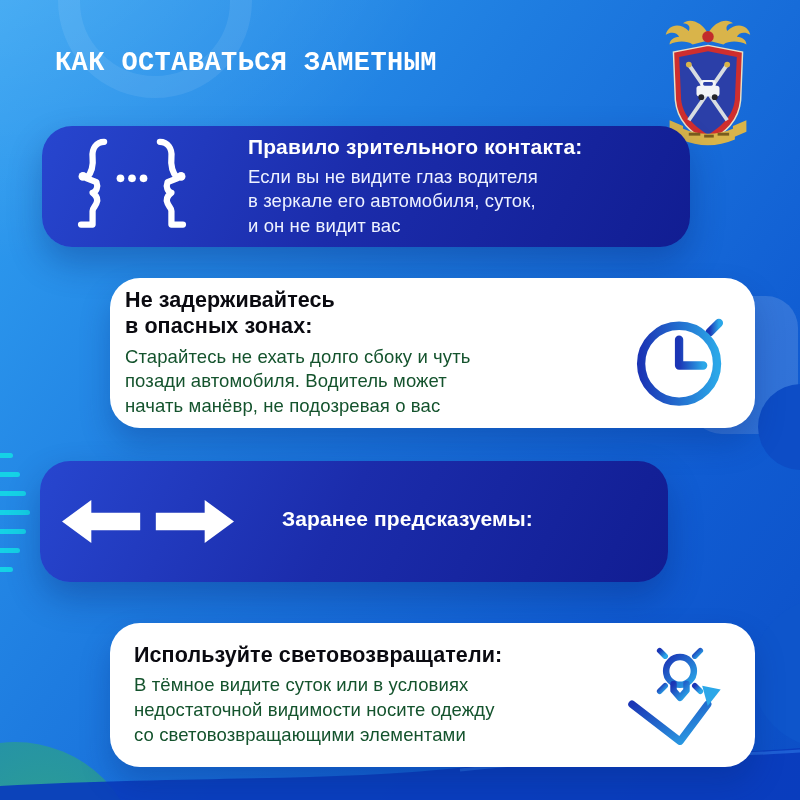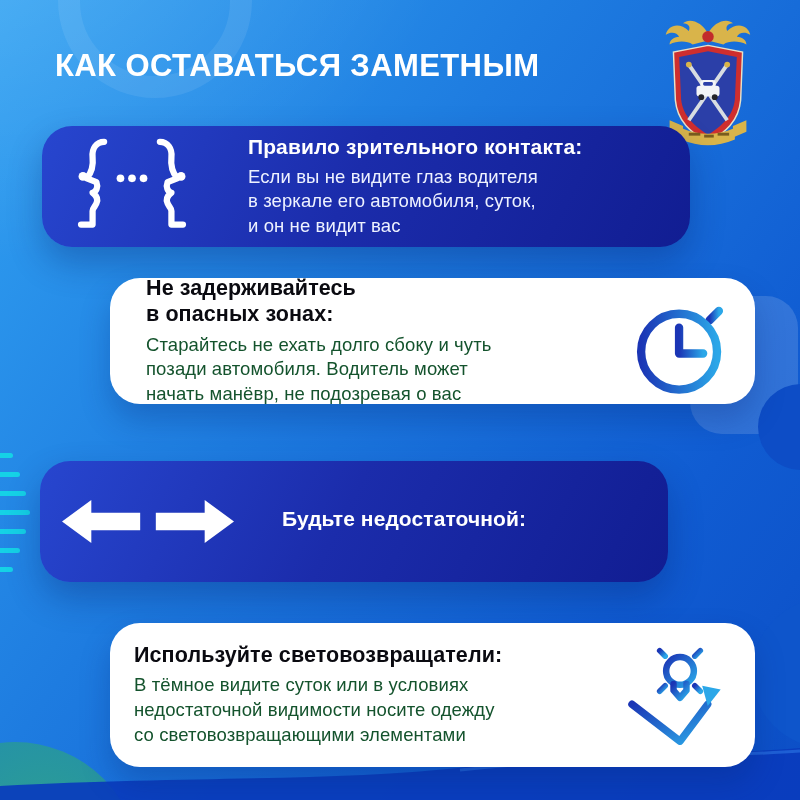--- a/index.html
+++ b/index.html
@@ -40,40 +40,40 @@
   .speed-lines span:nth-child(1){top:0;width:13px;}
   .speed-lines span:nth-child(2){top:19px;width:20px;}
   .speed-lines span:nth-child(3){top:38px;width:26px;}
   .speed-lines span:nth-child(4){top:57px;width:30px;}
   .speed-lines span:nth-child(5){top:76px;width:26px;}
   .speed-lines span:nth-child(6){top:95px;width:20px;}
   .speed-lines span:nth-child(7){top:114px;width:13px;}
   
   .page-title{
     position:absolute;left:55px;top:48px;margin:0;
-    color:#ffffff;font-size:31px;font-weight:800;letter-spacing:.4px;
+    color:#ffffff;font-size:27px;font-weight:800;letter-spacing:.4px;font-family:Liberation Mono, monospace;
   }
   .logo{position:absolute;left:660px;top:8px;width:96px;height:142px;}
   
   .card{
     position:absolute;display:flex;align-items:center;box-sizing:border-box;gap:26px;
   }
   .card.dark{
     border-radius:30px;
     background:linear-gradient(117deg,#2746cf 0%,#1b2cab 48%,#111d92 100%);
     box-shadow:0 16px 34px rgba(5,25,100,.30);
     color:#ffffff;
   }
   .card.light{
     border-radius:30px;background:#ffffff;
     box-shadow:0 16px 30px rgba(6,40,120,.28);
     color:#17171d;
   }
   .card-1{left:42px;top:126px;width:648px;height:121px;}
-  .card-2{left:110px;top:278px;width:645px;height:126px;padding-left:36px;}
+  .card-2{left:110px;top:278px;width:645px;height:150px;padding-left:15px;}
   .card-3{left:40px;top:461px;width:628px;height:121px;}
   .card-4{left:110px;top:623px;width:645px;height:144px;padding-left:24px;}
   .card-icon{display:flex;align-items:center;justify-content:center;}
   .card-1 .card-icon{flex:0 0 180px;}
   .card-3 .card-icon{flex:0 0 216px;}
   .card-2 .card-icon,.card-4 .card-icon{flex:0 0 150px;order:2;}
   .card-text{flex:1;min-width:0;}
   .card-2 .card-text,.card-4 .card-text{order:1;}
   .card-title{
     margin:0 0 5px 0;font-size:21px;font-weight:700;line-height:1.22;
@@ -193,21 +193,21 @@
   <section class="card dark card-3">
     <div class="card-icon">
       <svg width="172" height="55" viewBox="0 0 176 56">
         <g fill="#ffffff">
           <polygon points="0,28 30,6 30,19 80,19 80,37 30,37 30,50"></polygon>
           <polygon points="176,28 146,6 146,19 96,19 96,37 146,37 146,50"></polygon>
         </g>
       </svg>
     </div>
     <div class="card-text">
-      <h2 class="card-title">Будьте недостаточной:</h2>
+      <h2 class="card-title">Заранее предсказуемы:</h2>
     </div>
   </section>
 
   <section class="card light card-4">
     <div class="card-icon">
       <svg width="122" height="122" viewBox="0 0 132 132">
         <defs>
           <linearGradient id="grad-rb" x1="0" y1="0" x2="1" y2="1">
             <stop offset="0" stop-color="#1b35b5"></stop>
               <stop offset="1" stop-color="#2ba7e8"></stop>

